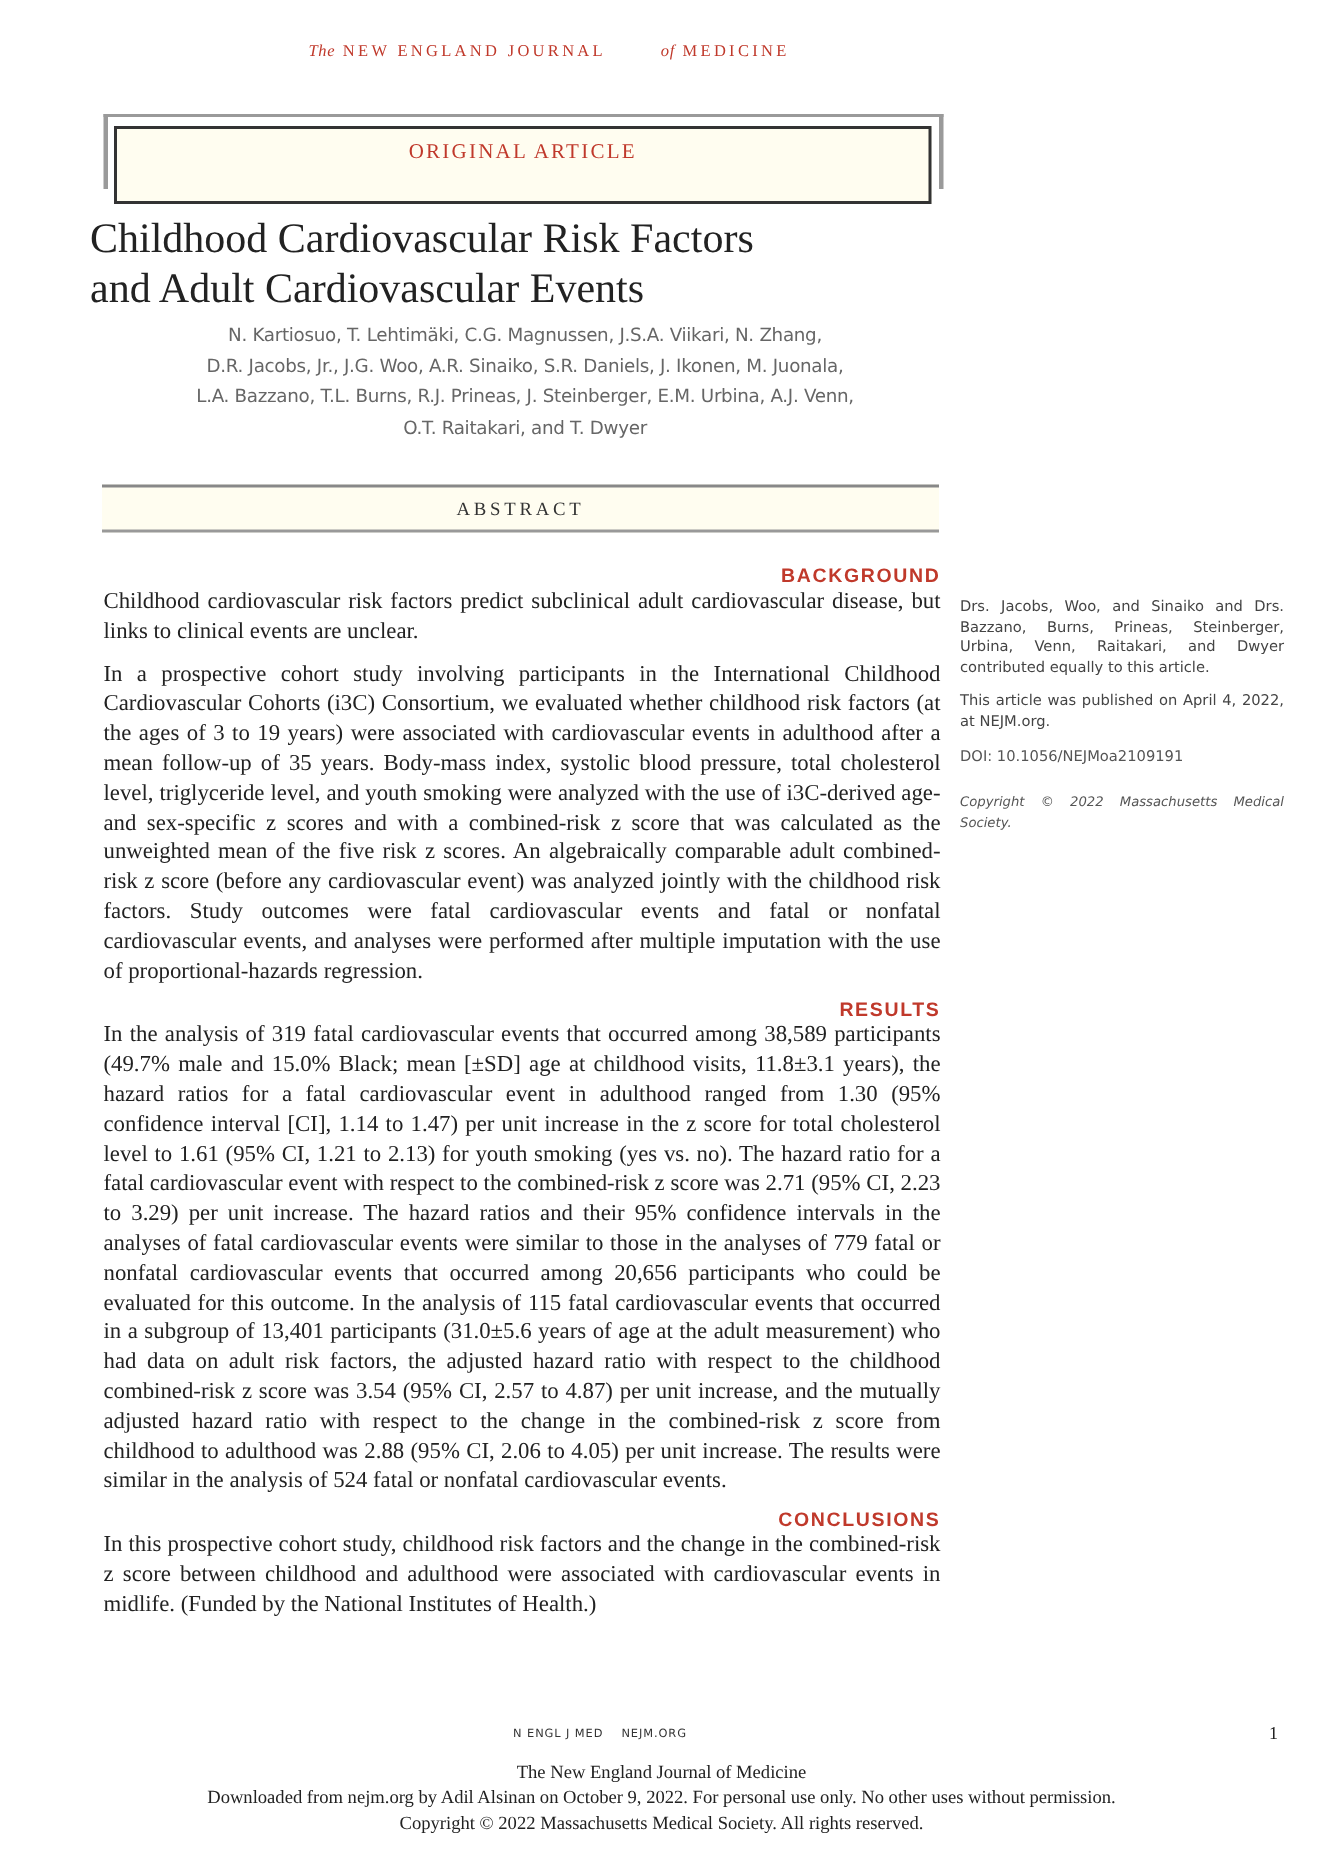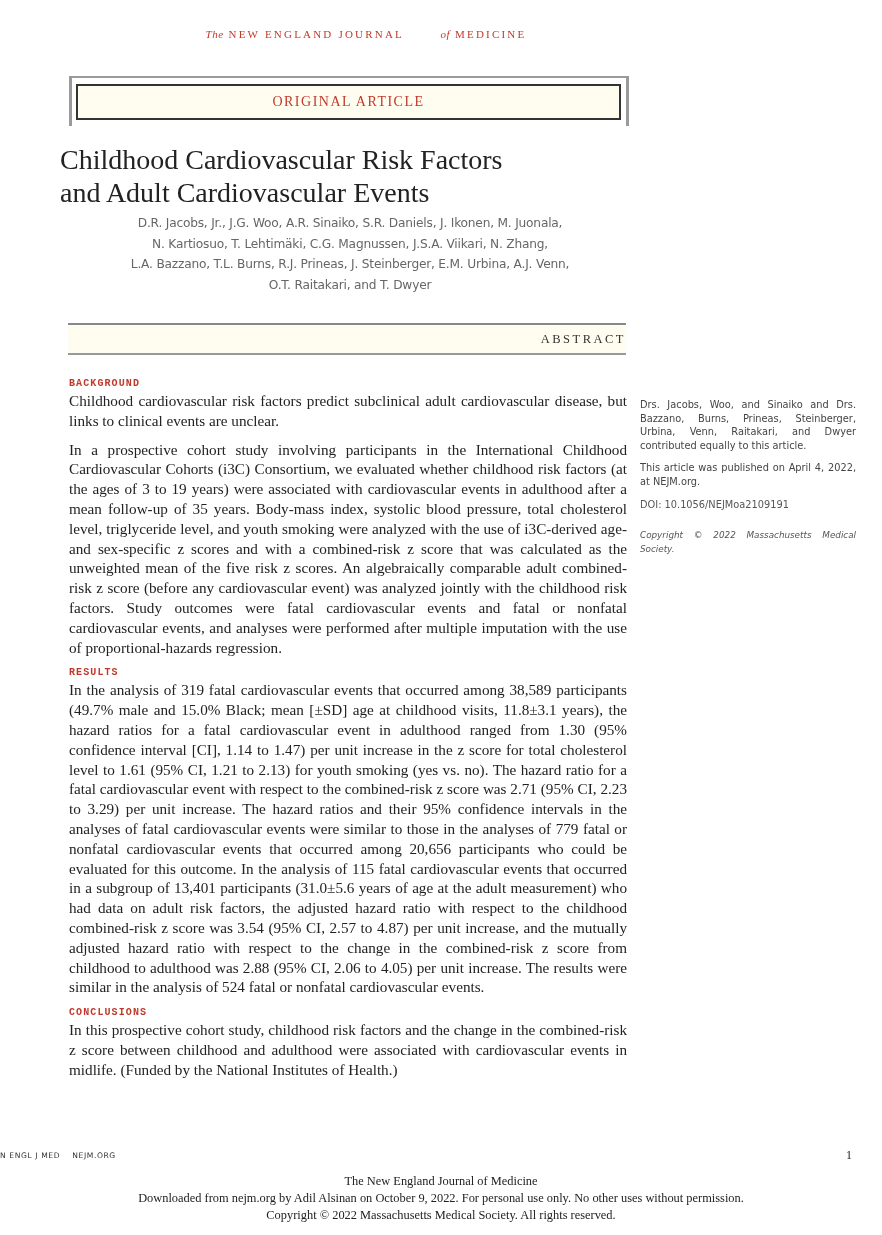--- a/index.html
+++ b/index.html
@@ -2,37 +2,37 @@
 <html><head>
 <meta charset="utf-8">
 <style>
   html, body { margin: 0; padding: 0; background: #ffffff; }
   body { width: 882px; height: 1235px; position: relative; overflow: hidden; font-family: "Liberation Serif", serif; color: #222; }
 
   .running-head { position: absolute; top: 28px; left: 0; width: 700px; text-align: center; font-family: "Liberation Serif", serif; font-size: 11px; letter-spacing: 2.2px; color: #c0392b; }
   .running-head i { letter-spacing: 0.5px; margin-left: 32px; }
 
   .article-type-frame { position: absolute; left: 69px; top: 76px; width: 560px; height: 50px; border-left: 3px solid #9a9a9a; border-top: 2px solid #9a9a9a; border-right: 3px solid #9a9a9a; box-sizing: border-box; }
-  .article-type-box { position: absolute; left: 76px; top: 84px; width: 545px; height: 36px; border: 2px solid #333; background: #fffdf0; box-sizing: border-box; text-align: center; line-height: 32px; font-size: 14px; letter-spacing: 1.5px; color: #c0392b; }
+  .article-type-box { position: absolute; left: 76px; top: 84px; width: 545px; height: 52px; border: 2px solid #333; background: #fffdf0; box-sizing: border-box; text-align: center; line-height: 32px; font-size: 14px; letter-spacing: 1.5px; color: #c0392b; }
 
   .title { position: absolute; left: 60px; top: 143px; width: 580px; text-align: left; font-family: "Liberation Serif", serif; font-size: 28px; line-height: 33px; color: #222; }
   .authors { position: absolute; left: 60px; top: 213px; width: 580px; text-align: center; font-family: "DejaVu Sans", sans-serif; font-size: 12.2px; line-height: 20.5px; color: #666; letter-spacing: -0.2px; }
 
-  .abstract-bar { position: absolute; left: 68px; top: 323px; width: 558px; height: 28px; background: #fffdf0; border-top: 2px solid #888; border-bottom: 2px solid #999; text-align: right; line-height: 28px; font-size: 12.5px; letter-spacing: 2.5px; color: #333; }
+  .abstract-bar { position: absolute; left: 68px; top: 323px; width: 558px; height: 28px; background: #fffdf0; border-top: 2px solid #888; border-bottom: 2px solid #999; text-align: center; line-height: 28px; font-size: 12.5px; letter-spacing: 2.5px; color: #333; }
 
   .abstract { position: absolute; left: 69px; top: 377px; width: 558px; }
-  .sec-head { font-family: Liberation Mono, monospace; font-weight: bold; font-size: 10px; letter-spacing: 1.1px; color: #c0392b; margin: 0; line-height: 14px; }
+  .sec-head { font-family: Liberation Sans, sans-serif; font-weight: bold; font-size: 13px; letter-spacing: 1.1px; color: #c0392b; margin: 0; line-height: 14px; text-align: right; }
   .sec-body { font-family: "Liberation Serif", serif; font-size: 15.2px; line-height: 19.8px; color: #222; text-align: justify; margin: 0 0 9px 0; hyphens: manual; }
 
   .sidenotes { position: absolute; left: 640px; top: 398px; width: 216px; font-family: "DejaVu Sans", sans-serif; font-size: 9.8px; line-height: 13.6px; color: #444; }
   .sidenotes p { margin: 0 0 9px 0; text-align: justify; }
   .sidenotes .doi { color: #555; margin-bottom: 2px; }
   .sidenotes .copy { font-style: italic; font-size: 8.8px; color: #555; margin-top: 18px; }
 
-  .footer-journal { position: absolute; top: 1151px; left: 0; width: 800px; font-family: "DejaVu Sans", sans-serif; font-size: 7.6px; letter-spacing: 0.6px; color: #333; }
+  .footer-journal { position: absolute; top: 1151px; left: 0; width: 800px; text-align: center; font-family: "DejaVu Sans", sans-serif; font-size: 7.6px; letter-spacing: 0.6px; color: #333; }
   .page-number { position: absolute; top: 1148px; left: 846px; font-size: 12px; color: #222; }
   .download-notice { position: absolute; top: 1173px; left: 0; width: 882px; text-align: center; font-family: "Liberation Serif", serif; font-size: 12.4px; line-height: 17px; color: #222; }
 </style>
 </head>
 <body>
 
 <div class="running-head">
   <i>The</i>
   <span>NEW ENGLAND JOURNAL</span>
   <i>of</i>
@@ -41,22 +41,22 @@
 
 <div class="article-type-frame"></div>
 <div class="article-type-box">ORIGINAL ARTICLE</div>
 
 <h1 class="title" style="margin:0;font-weight:normal;">
   <span>Childhood Cardiovascular Risk Factors</span><br>
   <span>and Adult Cardiovascular Events</span>
 </h1>
 
 <div class="authors">
+  <div>N. Kartiosuo, T. Lehtimäki, C.G. Magnussen, J.S.A. Viikari, N. Zhang,</div>
   <div>D.R. Jacobs, Jr., J.G. Woo, A.R. Sinaiko, S.R. Daniels, J. Ikonen, M. Juonala,</div>
-  <div>N. Kartiosuo, T. Lehtimäki, C.G. Magnussen, J.S.A. Viikari, N. Zhang,</div>
   <div>L.A. Bazzano, T.L. Burns, R.J. Prineas, J. Steinberger, E.M. Urbina, A.J. Venn,</div>
   <div>O.T. Raitakari, and T. Dwyer</div>
 </div>
 
 <div class="abstract-bar">ABSTRACT</div>
 
 <div class="abstract">
   <section>
     <h3 class="sec-head">BACKGROUND</h3>
     <p class="sec-body">Childhood cardiovascular risk factors predict subclinical adult cardiovascular disease, but links to clinical events are unclear.</p>

